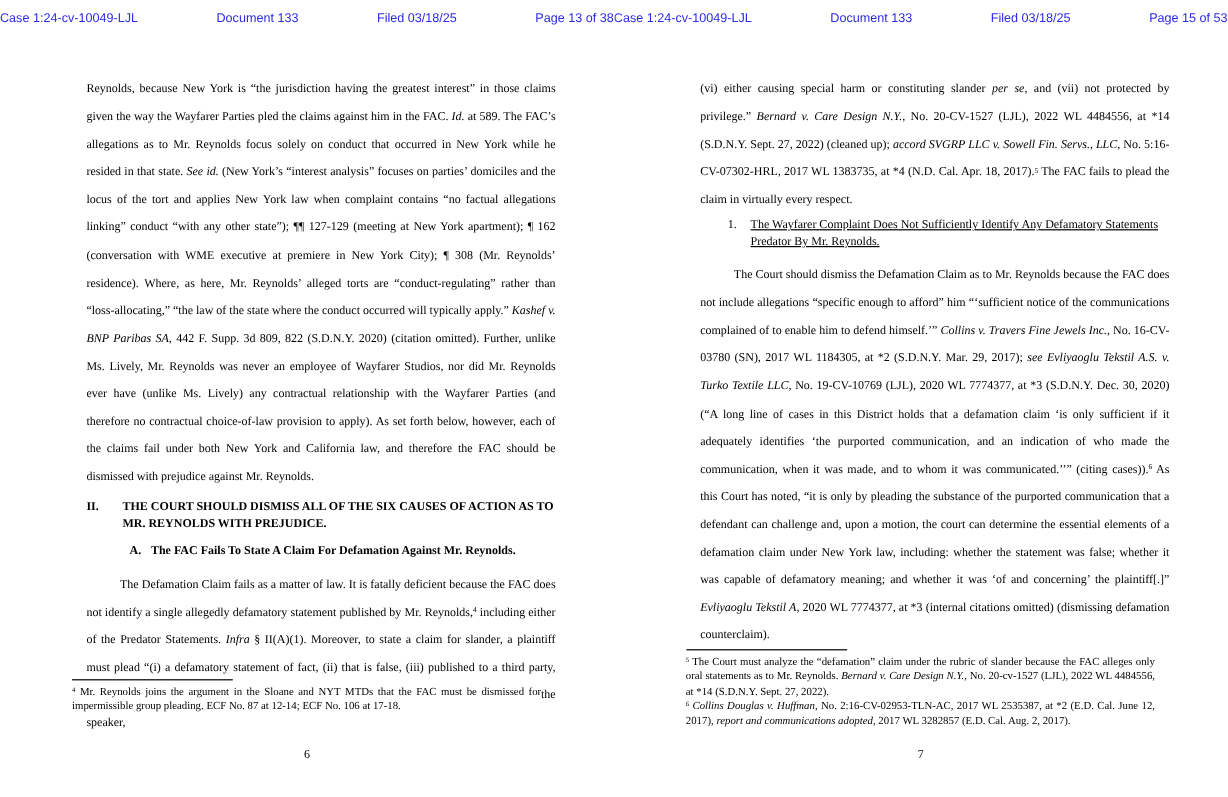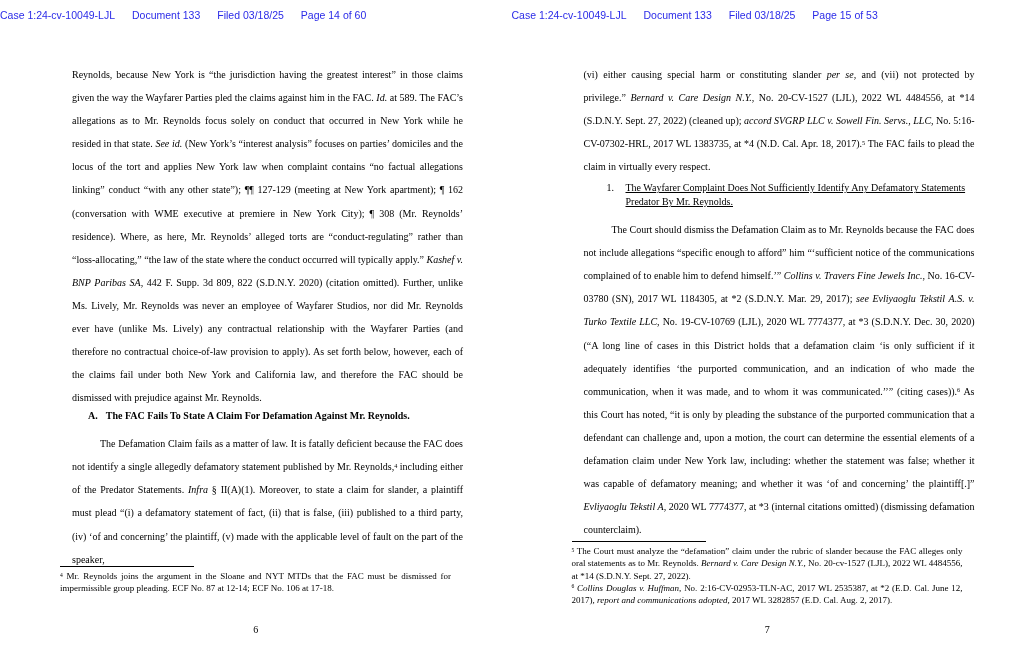--- a/index.html
+++ b/index.html
@@ -1,27 +1,27 @@
 <!DOCTYPE html>
 <html><head>
 <meta charset="utf-8">
 <style>
   html,body{margin:0;padding:0;background:#ffffff;}
   .canvas{width:1023px;height:664px;background:#ffffff;display:flex;overflow:hidden;
           font-family:"Liberation Serif","DejaVu Serif",serif;color:#000;}
   .page{width:511.5px;height:664px;position:relative;overflow:hidden;box-sizing:border-box;}
-  .stamp{position:absolute;top:9px;left:0;right:0;display:flex;justify-content:flex-start;gap:17px;
+  .stamp{position:absolute;top:9px;left:0;right:0;display:flex;justify-content:space-between;gap:17px;
          font-family:"Liberation Sans","DejaVu Sans",sans-serif;font-size:10.5px;color:#2b2be8;white-space:nowrap;}
   .body{position:absolute;top:63px;left:72px;width:391px;}
   .para{margin:0;font-size:10px;line-height:23.1px;text-align:justify;}
   .ind{text-indent:28px;}
   .h2{display:flex;margin-top:7px;margin-bottom:9px;font-weight:bold;font-size:10px;line-height:13.8px;}
   .h2 .lbl{width:30px;flex:none;}
   .h2 .txt{flex:1;}
-  .hA{margin-left:16px;margin-bottom:9px;font-weight:bold;font-size:10px;line-height:13.8px;}
+  .hA{margin-left:36px;margin-bottom:9px;font-weight:bold;font-size:10px;line-height:13.8px;}
   .hA .lbl{margin-right:8px;}
   .h1n{display:flex;margin-left:23px;margin-top:3px;margin-bottom:9px;font-size:10px;line-height:13.8px;}
   .h1n .lbl{width:19px;flex:none;}
   .h1n .txt{flex:1;text-decoration:underline;}
   .footnotes{position:absolute;left:60px;width:391px;background:#fff;padding-top:0;}
   .fn-left{top:566px;}
   .fn-right{top:541px;}
   .fnsep{width:134px;border-top:1px solid #000;margin-bottom:3px;}
   .fn{margin:0;font-size:9px;line-height:12.3px;text-align:justify;}
   .pageno{position:absolute;top:624px;left:0;right:0;text-align:center;font-size:10px;background:transparent;}
@@ -31,24 +31,28 @@
 </head>
 <body>
 
 <div class="canvas">
 
   <div class="page">
     <div class="stamp">
       <span>Case 1:24-cv-10049-LJL</span>
       <span>Document 133</span>
       <span>Filed 03/18/25</span>
-      <span>Page 14 of 60</span>
+      <span>Page 13 of 38</span>
     </div>
     <div class="body">
       <p class="para"><span>Reynolds, because New York is “the jurisdiction having the greatest interest” in those claims given the way the Wayfarer Parties pled the claims against him in the FAC. </span><span class="it">Id.</span><span> at 589. The FAC’s allegations as to Mr. Reynolds focus solely on conduct that occurred in New York while he resided in that state. </span><span class="it">See id.</span><span> (New York’s “interest analysis” focuses on parties’ domiciles and the locus of the tort and applies New York law when complaint contains “no factual allegations linking” conduct “with any other state”); ¶¶ 127-129 (meeting at New York apartment); ¶ 162 (conversation with WME executive at premiere in New York City); ¶ 308 (Mr. Reynolds’ residence). Where, as here, Mr. Reynolds’ alleged torts are “conduct-regulating” rather than “loss-allocating,” “the law of the state where the conduct occurred will typically apply.” </span><span class="it">Kashef v. BNP Paribas SA</span><span>, 442 F. Supp. 3d 809, 822 (S.D.N.Y. 2020) (citation omitted). Further, unlike Ms. Lively, Mr. Reynolds was never an employee of Wayfarer Studios, nor did Mr. Reynolds ever have (unlike Ms. Lively) any contractual relationship with the Wayfarer Parties (and therefore no contractual choice-of-law provision to apply). As set forth below, however, each of the claims fail under both New York and California law, and therefore the FAC should be dismissed with prejudice against Mr. Reynolds.</span></p>
+      <div class="h2">
+        <span class="lbl">II.</span>
+        <span class="txt">THE COURT SHOULD DISMISS ALL OF THE SIX CAUSES OF ACTION AS TO MR. REYNOLDS WITH PREJUDICE.</span>
+      </div>
       <div class="hA">
         <span class="lbl">A.</span><span>The FAC Fails To State A Claim For Defamation Against Mr. Reynolds.</span>
       </div>
       <p class="para ind"><span>The Defamation Claim fails as a matter of law. It is fatally deficient because the FAC does not identify a single allegedly defamatory statement published by Mr. Reynolds,</span><span class="sup">4</span><span> including either of the Predator Statements. </span><span class="it">Infra</span><span> § II(A)(1). Moreover, to state a claim for slander, a plaintiff must plead “(i) a defamatory statement of fact, (ii) that is false, (iii) published to a third party, (iv) ‘of and concerning’ the plaintiff, (v) made with the applicable level of fault on the part of the speaker,</span></p>
     </div>
     <div class="footnotes fn-left">
       <div class="fnsep"></div>
       <p class="fn"><span class="sup">4</span><span> Mr. Reynolds joins the argument in the Sloane and NYT MTDs that the FAC must be dismissed for impermissible group pleading. ECF No. 87 at 12-14; ECF No. 106 at 17-18.</span></p>
     </div>
     <div class="pageno">6</div>

